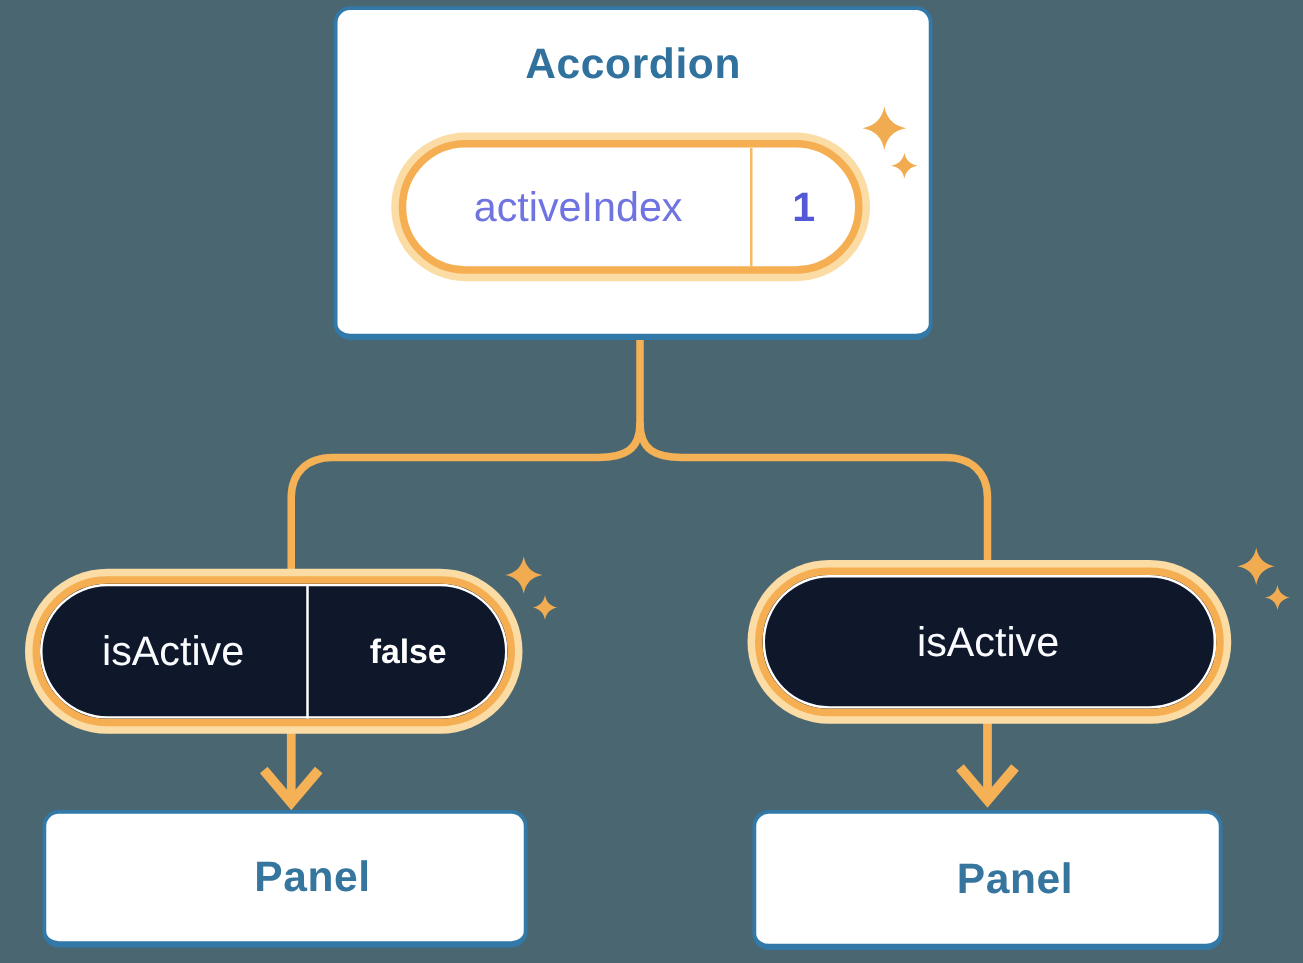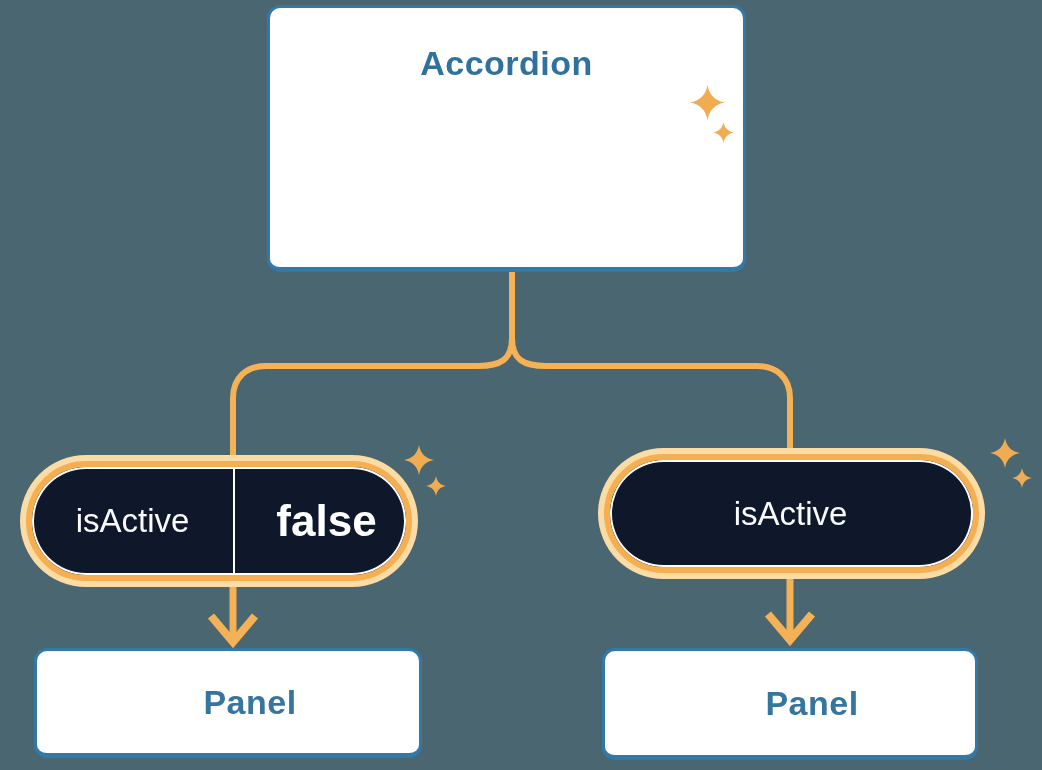--- a/index.html
+++ b/index.html
@@ -28,21 +28,21 @@
     border: 3px solid #3279A8;
     border-bottom-width: 5px;
     border-radius: 13px;
   }
   .accordion-box { left: 267px; top: 5px; width: 479px; height: 267px; }
   .panel-left    { left: 34px;  top: 648px; width: 388px; height: 110px; }
   .panel-right   { left: 602px; top: 648px; width: 376px; height: 112px; }
 
   .box-title {
     text-align: center;
-    margin-top: 36px;
+    margin-top: 24px;
     font-size: 34px;
     font-weight: 600;
     color: #30719E;
     letter-spacing: 0.5px;
   }
   .panel-title-wrap {
     position: absolute;
     inset: 0;
     display: flex;
     align-items: center;
@@ -93,24 +93,23 @@
   }
   .prop-pill .pill-label {
     flex: 1;
     display: flex; align-items: center; justify-content: center;
     font-size: 33px;
     color: #FAFBFF;
   }
   .prop-pill .pill-divider { width: 2px; background: #FFFFFF; }
   .prop-pill .pill-value {
     display: flex; align-items: center; justify-content: center;
-    font-size: 44px;
+    font-size: 27px;
     font-weight: 700;
     color: #FFFFFF;
-    padding-left: 12px;
   }
   .prop-left  { left: 26px;  top: 461px; width: 386px; height: 120px; }
   .prop-left .pill-value  { width: 159px; }
   .prop-right { left: 604px; top: 454px; width: 375px; height: 119px; }
   .prop-right .pill-value { width: 141px; }
 
   
   .sparkle { position: absolute; }
   .sparkle svg { display: block; }
 </style>
@@ -129,20 +128,25 @@
 
     <path d="M233,585 L233,641" stroke="#F5B156" stroke-width="7"></path>
     <path d="M211,616 L233,642 L255,616" stroke="#F5B156" stroke-width="8" stroke-linejoin="miter"></path>
 
     <path d="M790,577 L790,639" stroke="#F5B156" stroke-width="7"></path>
     <path d="M768,614 L790,640 L812,614" stroke="#F5B156" stroke-width="8" stroke-linejoin="miter"></path>
   </svg>
 
   <div class="box accordion-box">
     <div class="box-title">Accordion</div>
+    <div class="pill state-pill">
+      <span class="pill-label">activeIndex</span>
+      <span class="pill-divider"></span>
+      <span class="pill-value">1</span>
+    </div>
   </div>
 
   <div class="sparkle" style="left:690px; top:85px;">
     <svg width="35" height="35" viewBox="0 0 24 24">
       <path fill="#F1AB50" d="M12 0C13.2 6.8 17.2 10.8 24 12C17.2 13.2 13.2 17.2 12 24C10.8 17.2 6.8 13.2 0 12C6.8 10.8 10.8 6.8 12 0Z"></path>
     </svg>
   </div>
   <div class="sparkle" style="left:713px; top:122px;">
     <svg width="21" height="21" viewBox="0 0 24 24">
       <path fill="#F1AB50" d="M12 0C13.2 6.8 17.2 10.8 24 12C17.2 13.2 13.2 17.2 12 24C10.8 17.2 6.8 13.2 0 12C6.8 10.8 10.8 6.8 12 0Z"></path>

